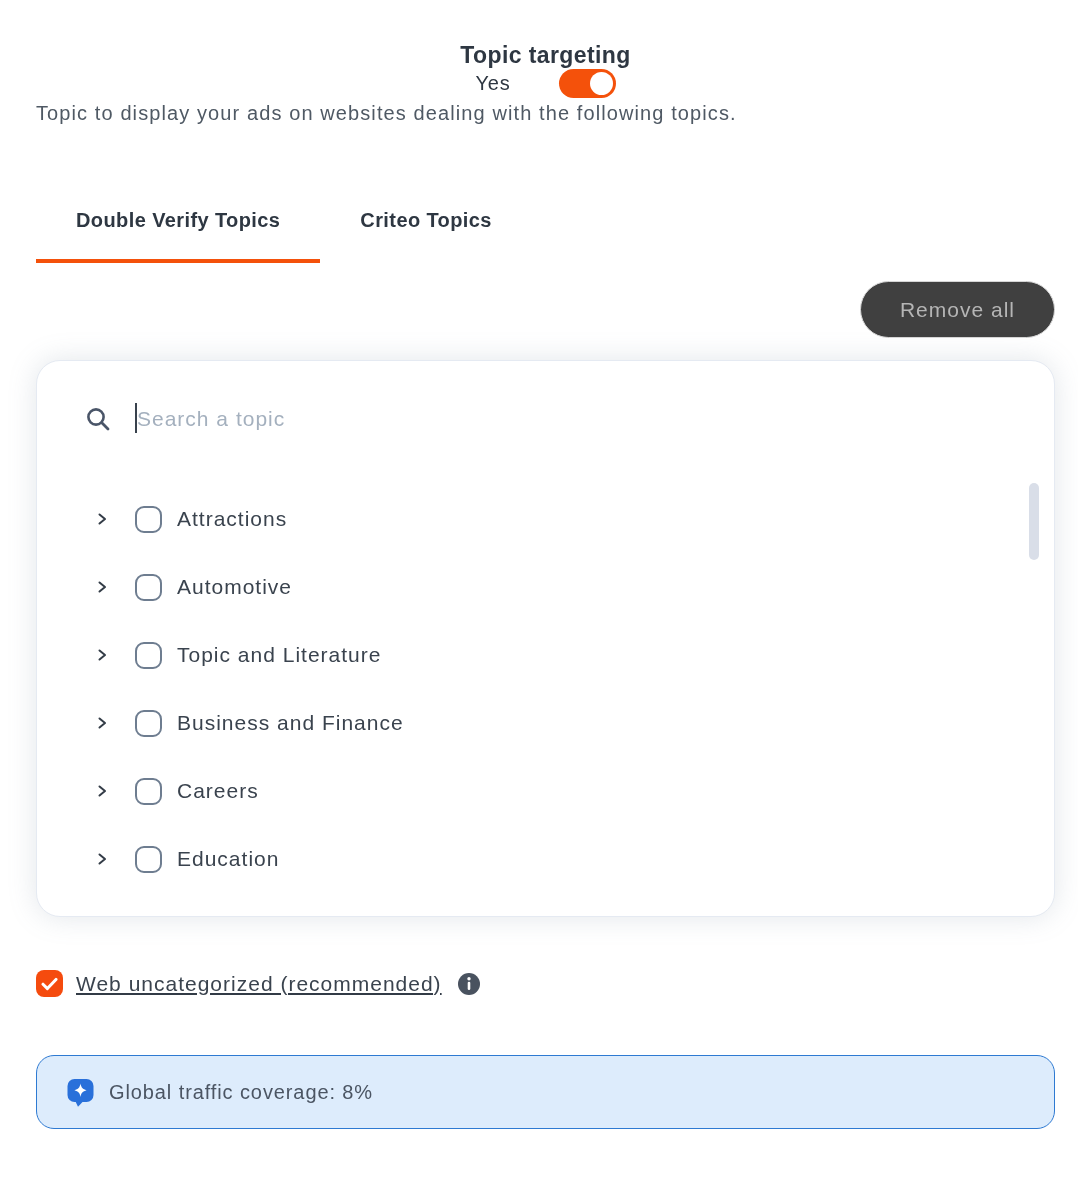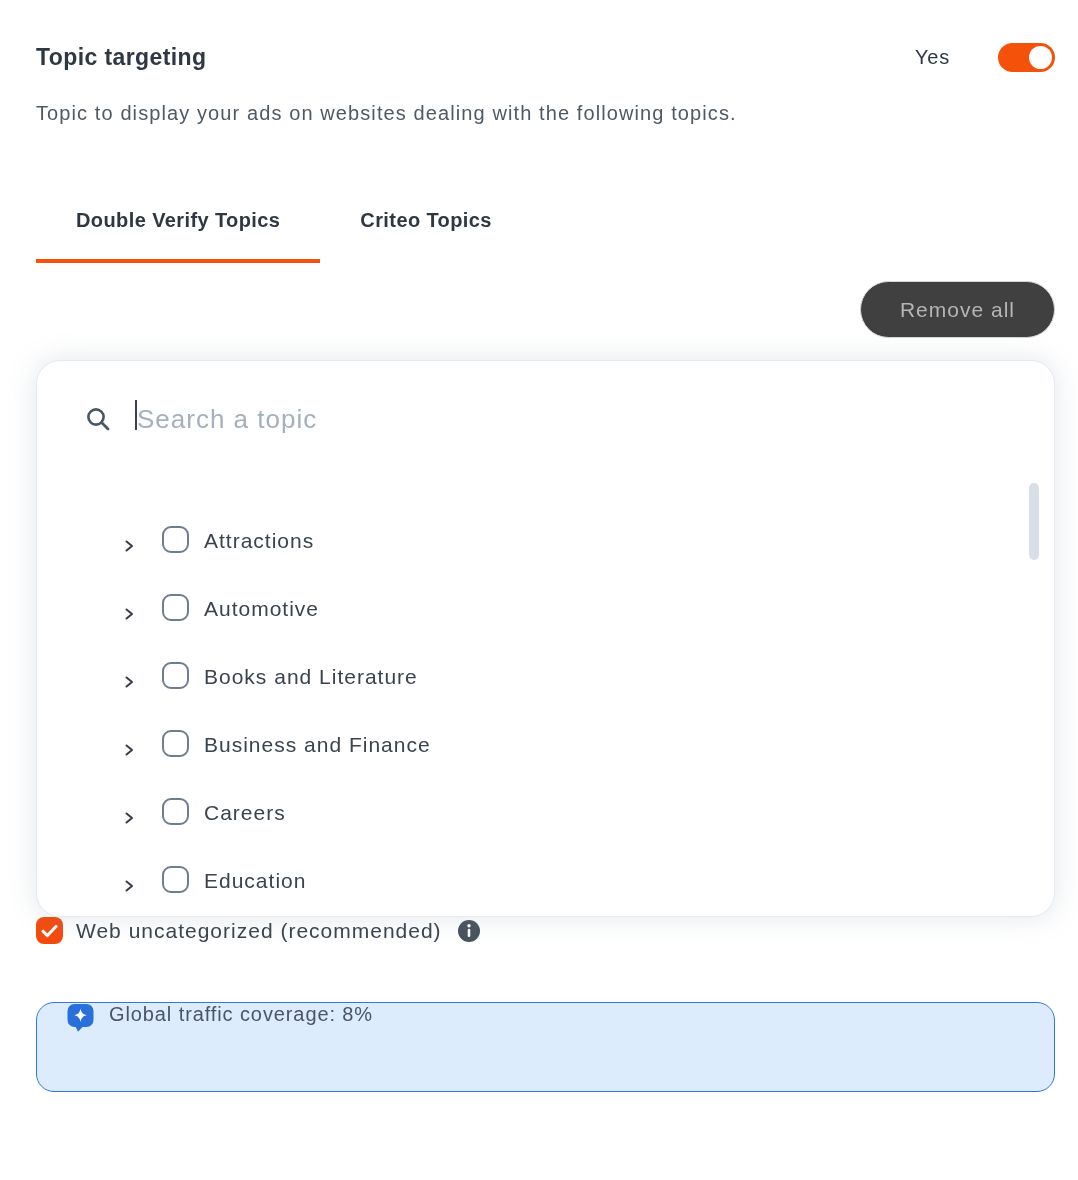--- a/index.html
+++ b/index.html
@@ -8,21 +8,21 @@
     width: 1078px; height: 1180px;
     background: #ffffff;
     font-family: "Liberation Sans", sans-serif;
     color: #323b46;
     letter-spacing: 0.8px;
     overflow: hidden;
   }
   .page { padding: 0 23px 0 36px; }
 
   
-  .header-row { display: flex; justify-content: space-between; align-items: center; margin-top: 42px; height: 30px; }
+  .header-row { display: flex; justify-content: space-between; align-items: center; margin-top: 42px; height: 30px; flex-direction: column; }
   .page-title { font-size: 23px; font-weight: 700; color: #2e3742; letter-spacing: 0.4px; }
   .toggle-group { display: flex; align-items: center; gap: 48px; }
   .toggle-label { font-size: 20px; color: #2e3742; }
   .toggle { position: relative; width: 57px; height: 29px; border-radius: 15px; background: #f4510b; cursor: pointer; }
   .toggle-knob { position: absolute; top: 3px; right: 3px; width: 23px; height: 23px; border-radius: 50%; background: #ffffff; }
 
   .description { margin-top: 30px; font-size: 20px; color: #4f5964; letter-spacing: 1.1px; }
 
   
   .tabs { display: flex; margin-top: 70px; }
@@ -44,49 +44,49 @@
     position: relative; margin-top: 22px; height: 557px;
     background: #ffffff; border: 1px solid #e5eaf2; border-radius: 24px;
     box-shadow: 0 0 28px rgba(125, 140, 160, 0.22);
   }
   .search-row { display: flex; align-items: center; margin: 42px 48px 0; height: 32px; }
   .search-icon { flex: none; display: flex; }
   .search-input-wrap { position: relative; margin-left: 25px; flex: 1; }
   .caret { position: absolute; left: -2px; top: -4px; width: 2px; height: 30px; background: #39424d; }
   .search-input {
     width: 100%; border: none; outline: none; background: transparent; padding: 0;
-    font-family: inherit; font-size: 26px; letter-spacing: 1px; color: #2e3742;
+    font-family: inherit; font-size: 21px; letter-spacing: 1px; color: #2e3742;
   }
   .search-input::placeholder { color: #a4b0be; opacity: 1; }
 
   .topic-list { margin-top: 50px; }
-  .topic-row { display: flex; align-items: flex-end; height: 68px; padding-left: 85px; }
+  .topic-row { display: flex; align-items: center; height: 68px; padding-left: 58px; }
   .chevron { width: 14px; height: 14px; display: flex; align-items: center; justify-content: center; cursor: pointer; flex: none; }
   .checkbox {
     width: 27px; height: 27px; border: 2px solid #6e7d90; border-radius: 9px;
     margin-left: 26px; background: #ffffff; cursor: pointer; flex: none;
   }
   .topic-label { margin-left: 15px; font-size: 21px; color: #3a434e; letter-spacing: 1px; }
 
   .scroll-thumb { position: absolute; top: 122px; right: 15px; width: 10px; height: 77px; border-radius: 5px; background: #d9dee8; cursor: pointer; }
 
   
-  .web-row { display: flex; align-items: center; height: 27px; }
+  .web-row { display: flex; align-items: center; margin-top: 53px; height: 27px; text-decoration: underline; }
   .checkbox-checked {
     width: 27px; height: 27px; border-radius: 8px; background: #f54b0e;
     display: flex; align-items: center; justify-content: center; cursor: pointer; flex: none;
   }
   .web-label { margin-left: 13px; font-size: 21px; color: #3a434e; letter-spacing: 1px; }
   .info-icon { margin-left: 16px; display: flex; cursor: pointer; }
 
   
   .banner {
-    margin-top: 58px; height: 90px; border-radius: 18px;
+    margin-top: 58px; height: 74px; border-radius: 18px;
     background: #ddecfc; border: 1.5px solid #2e7ad2;
-    display: flex; padding: 0 30px;
+    display: flex; align-items: center; padding: 16px 30px;
   }
   .banner-icon { display: flex; flex: none; }
   .banner-text { margin-left: 15px; font-size: 20px; color: #4b5563; letter-spacing: 0.9px; }
 </style>
 </head>
 <body>
 
 <div class="page">
 
   <div class="header-row">
@@ -147,21 +147,21 @@
         <span class="topic-label">Automotive</span>
       </div>
 
       <div class="topic-row">
         <span class="chevron">
           <svg width="14" height="14" viewBox="0 0 14 14" fill="none">
               <path d="M4.5 2.5 L10 7 L4.5 11.5" stroke="#333c47" stroke-width="2" stroke-linecap="round" stroke-linejoin="round"></path>
             </svg>
         </span>
         <span class="checkbox"></span>
-        <span class="topic-label">Books and Literature</span>
+        <span class="topic-label">Topic and Literature</span>
       </div>
 
       <div class="topic-row">
         <span class="chevron">
           <svg width="14" height="14" viewBox="0 0 14 14" fill="none">
               <path d="M4.5 2.5 L10 7 L4.5 11.5" stroke="#333c47" stroke-width="2" stroke-linecap="round" stroke-linejoin="round"></path>
             </svg>
         </span>
         <span class="checkbox"></span>
         <span class="topic-label">Business and Finance</span>

